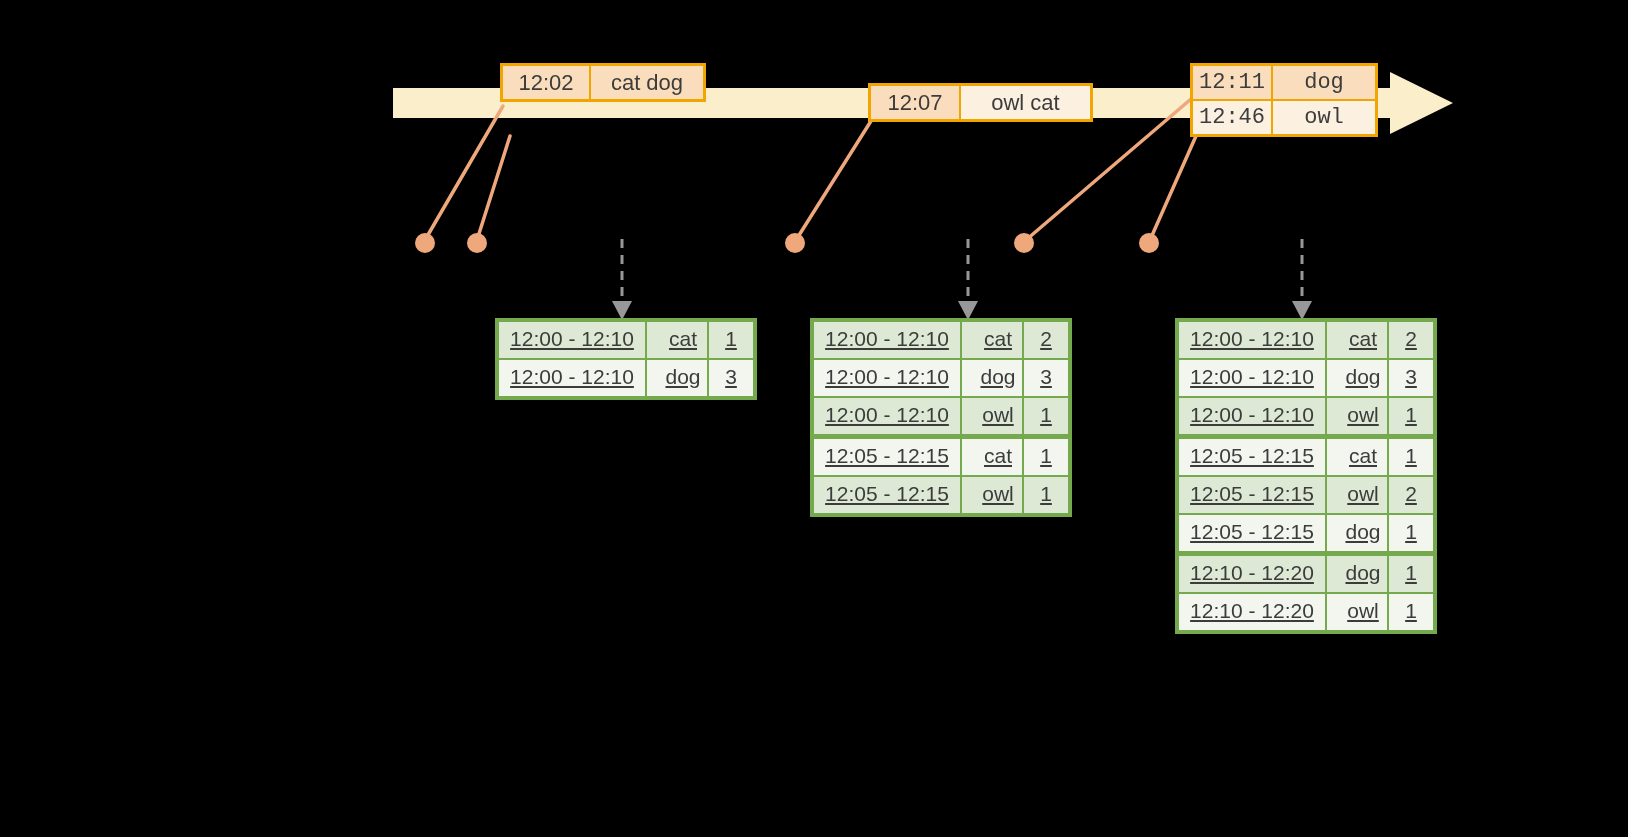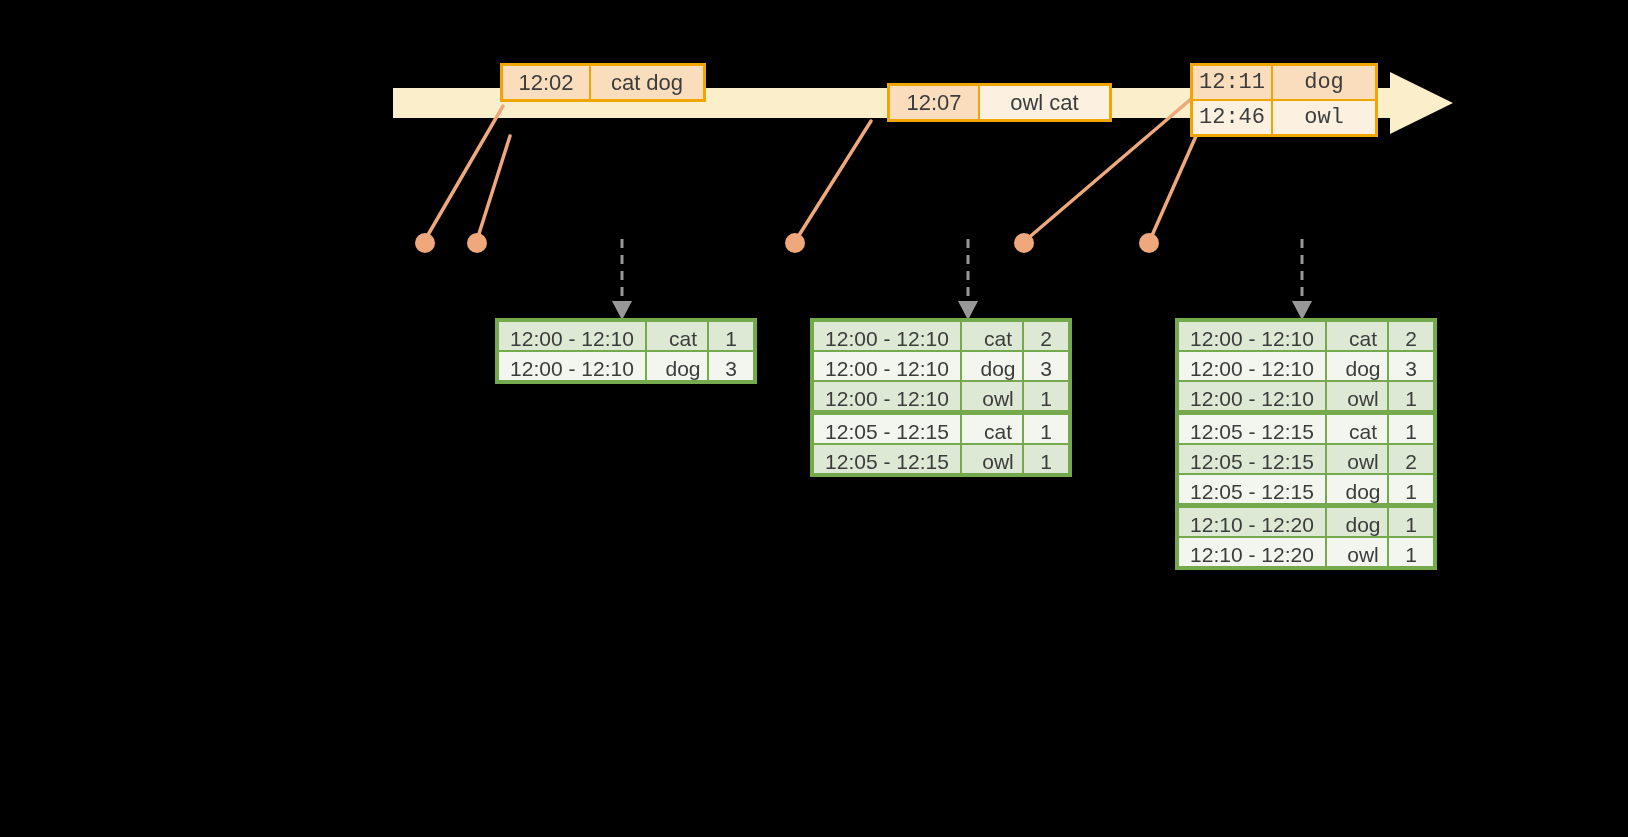--- a/index.html
+++ b/index.html
@@ -26,29 +26,29 @@
   .etable.evB .ecell.time{width:88px;}
   .etable.evB .ecell.data{width:129px;}
   .etable.evC .ecell.time{width:78px;}
   .etable.evC .ecell.data{width:102px;}
   .fill-peach{background:var(--peach);}
   .fill-cream{background:var(--cream);}
 
   .gtable{position:absolute;background:var(--green_border);padding:4px;display:flex;flex-direction:column;gap:2px;}
   .grow{display:flex;gap:2px;}
   .grow.group-start{margin-top:3px;}
-  .gcell{height:28px;line-height:33px;text-align:center;font-size:21px;color:var(--text);}
+  .gcell{height:36px;line-height:33px;text-align:center;font-size:21px;color:var(--text);text-decoration:underline;}
   .gcell.window{width:146px;}
   .gcell.word{width:60px;padding-left:12px;}
   .gcell.count{width:44px;}
   .fill-tint{background:var(--green_tint);}
   .fill-light{background:var(--green_light);}
 
   .evA{left:500px;top:63px;}
-  .evB{left:887px;top:83px;}
+  .evB{left:868px;top:83px;}
   .evC{left:1190px;top:63px;font-family:Liberation Mono, monospace;}
   .resA{left:495px;top:318px;}
   .resB{left:810px;top:318px;}
   .resC{left:1175px;top:318px;}
 </style>
 </head>
 <body>
 
 <div class="stage">
 

